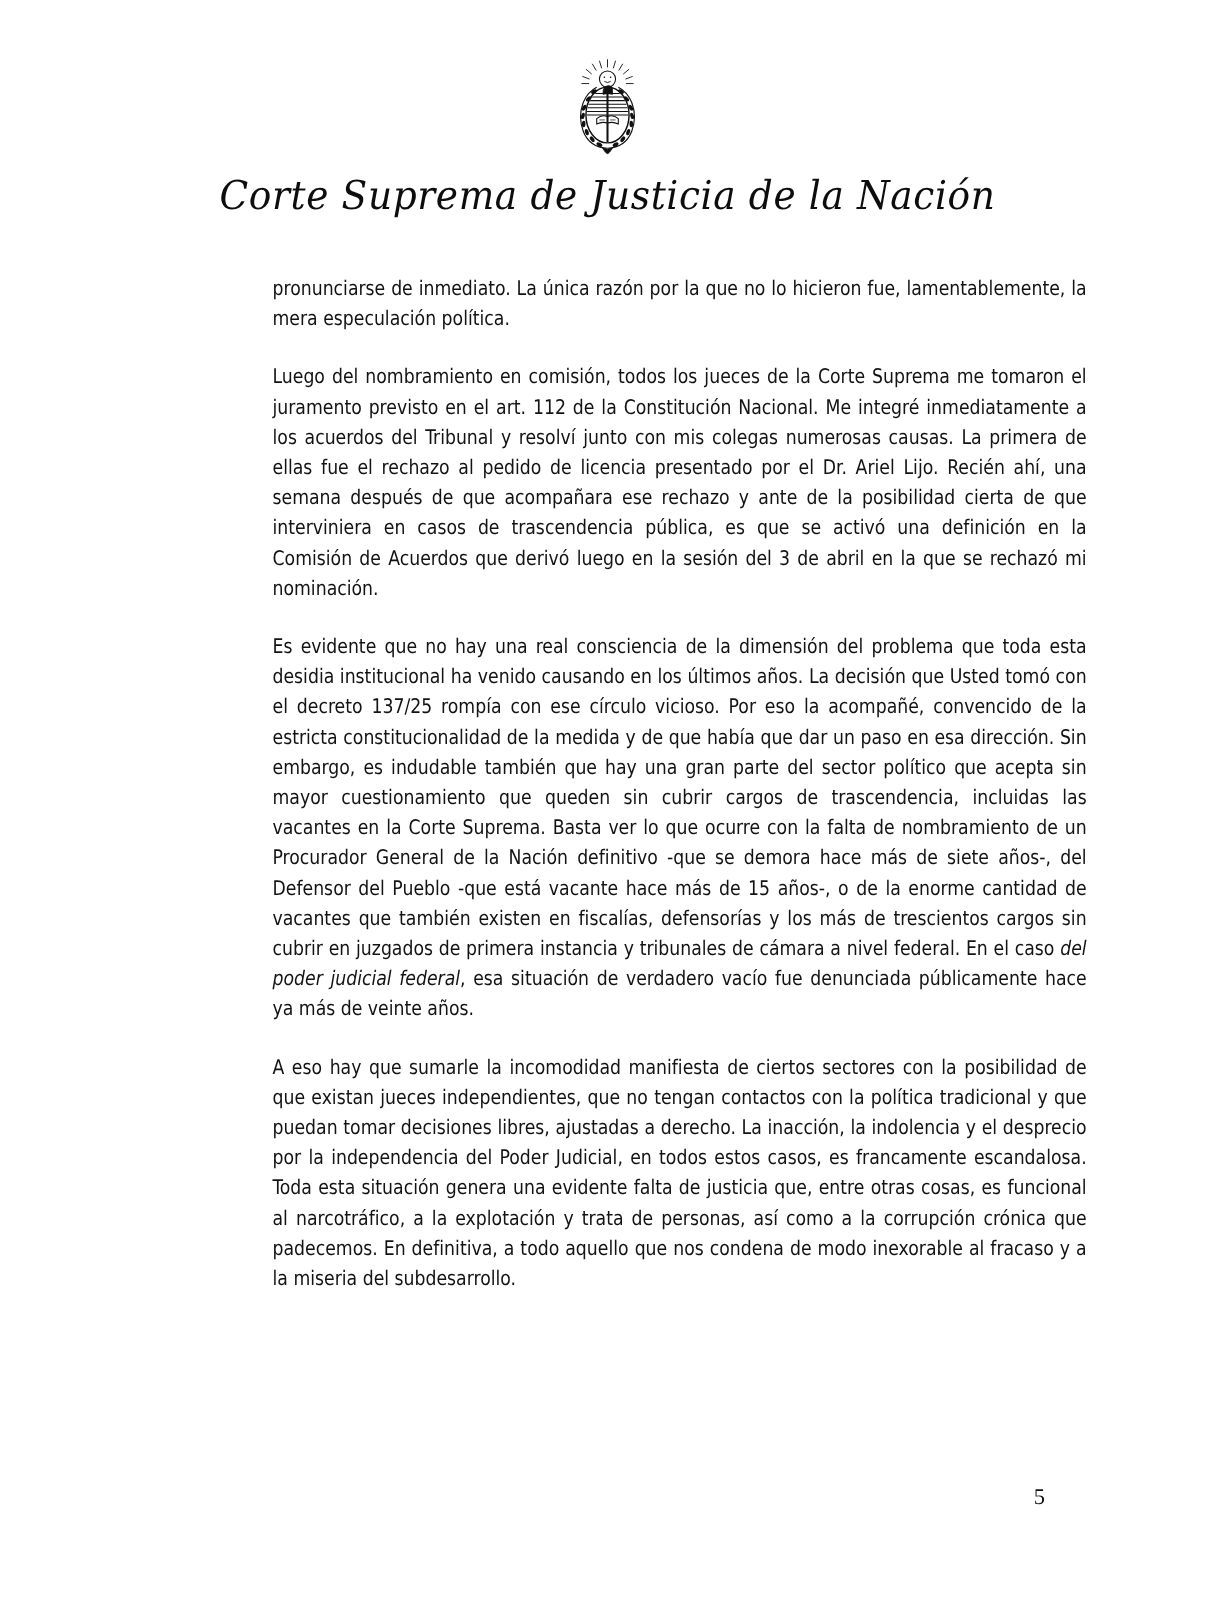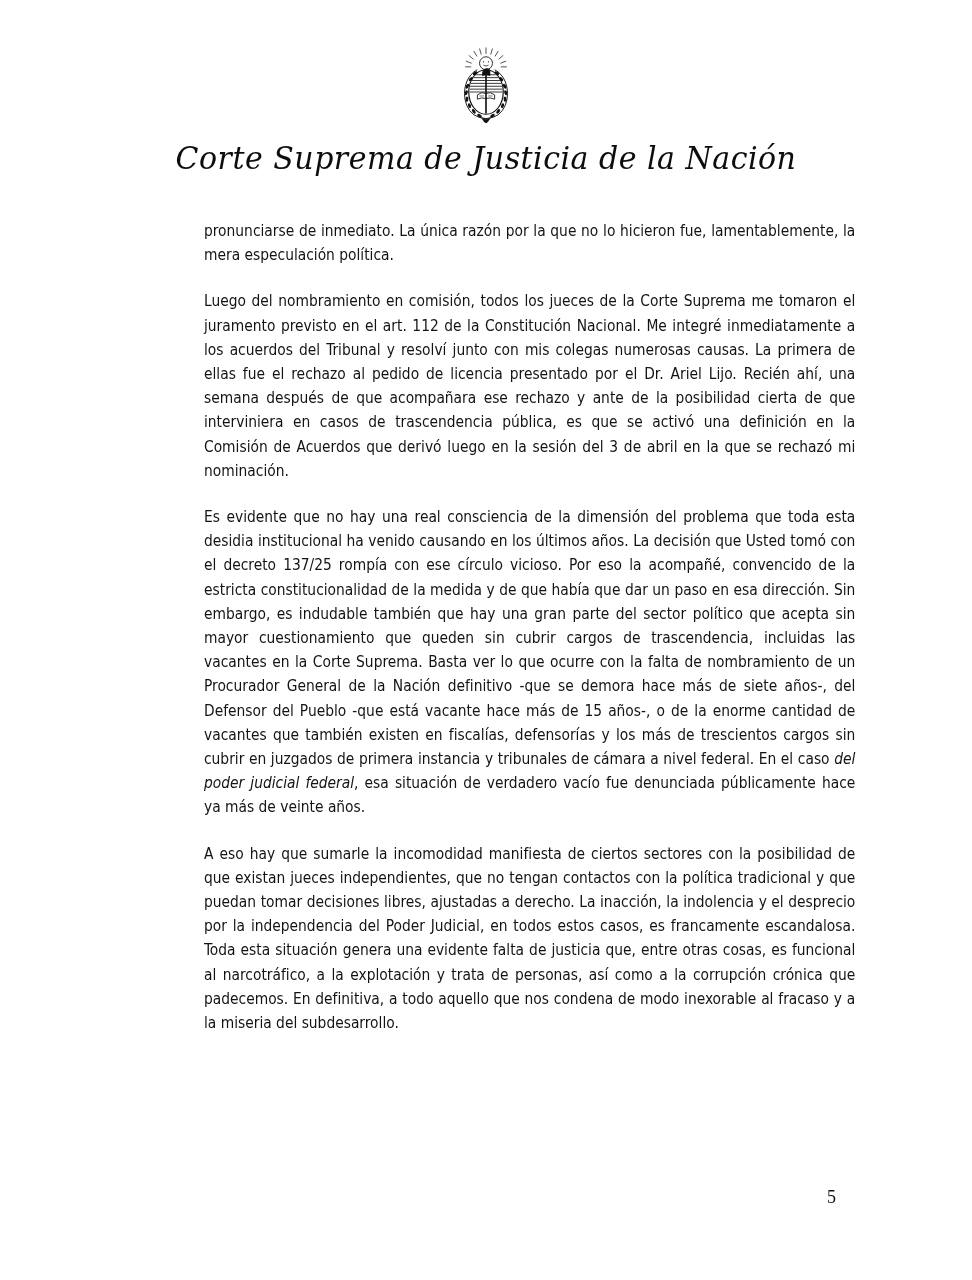--- a/index.html
+++ b/index.html
@@ -46,21 +46,21 @@
     font-size: 30px;
     letter-spacing: 0.5px;
     color: #0d0d0d;
     white-space: nowrap;
     transform: scaleY(1.06);
   }
 
   
   .body-block {
     position: absolute;
-    left: 204px;
+    left: 218px;
     top: 219px;
     width: 652px;
   }
 
   .para {
     margin: 0 0 22px 0;
     font-family: "DejaVu Sans Condensed", "Liberation Sans Narrow", "Liberation Sans", sans-serif;
     font-size: 16.1px;
     line-height: 24.2px;
     color: #131313;

